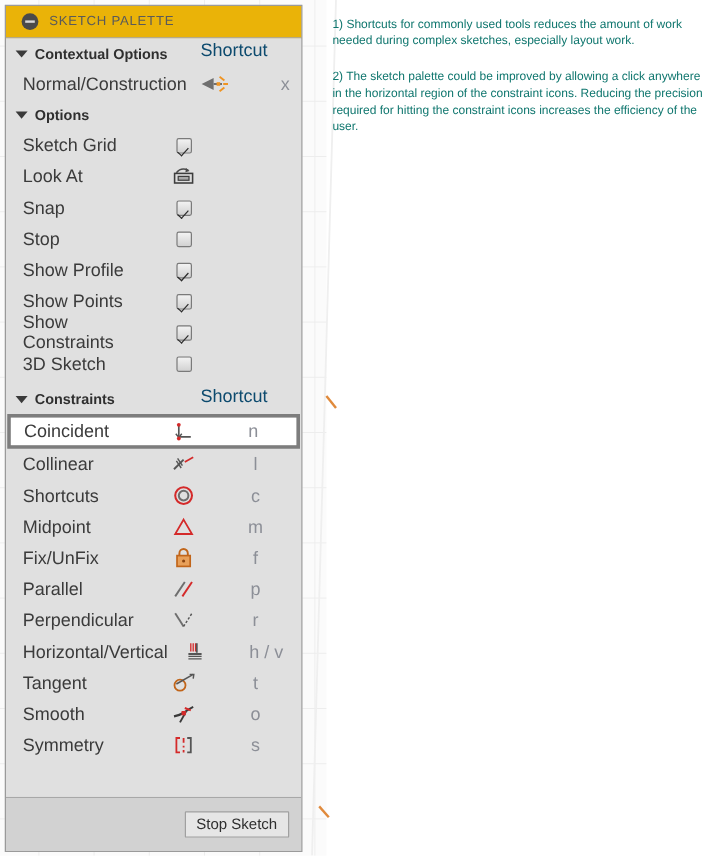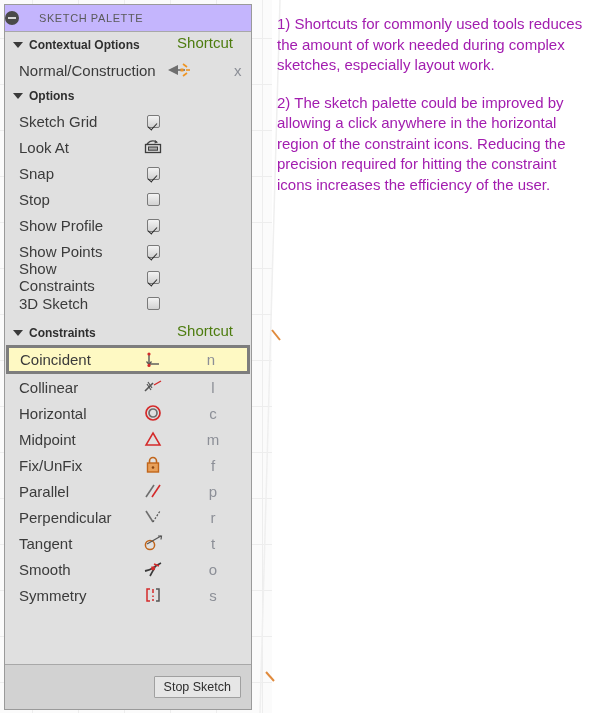--- a/index.html
+++ b/index.html
@@ -46,27 +46,26 @@
     height: 706px;
     background: #dcdcdc;
     border: 1px solid #9a9a9a;
     box-sizing: border-box;
     display: flex;
     flex-direction: column;
   }
 
   .palette-title-bar {
     height: 26px;
-    background: #c4b5fd;
+    background: #eab308;
     border-bottom: 1px solid #a8a8a8;
     display: flex;
     align-items: center;
-    padding-left: 0;
-    flex: none;
-    gap: 11px;
+    padding-left: 13px;
+    flex: none;
   }
   .collapse-dot {
     width: 14px; height: 14px;
     border-radius: 50%;
     background: #4a4a4a;
     position: relative;
     flex: none;
   }
   .collapse-dot::after {
     content: "";
@@ -107,23 +106,23 @@
   .section-title {
     font-size: 12px;
     font-weight: bold;
     color: #2f2f2f;
   }
   .shortcut-head {
     position: absolute;
     right: 8px;
     top: 2px;
     width: 76px;
-    text-align: center;
+    text-align: left;
     font-size: 15px;
-    color: #4d7c0f;
+    color: #0c4a6e;
   }
 
   
   .opt-row, .con-row {
     display: flex;
     align-items: center;
     height: 26px;
     padding-left: 14px;
     box-sizing: border-box;
     position: relative;
@@ -142,21 +141,21 @@
   }
   .row-key {
     width: 76px;
     flex: none;
     text-align: center;
     font-size: 15px;
     color: #8c8f97;
   }
   .con-row.selected {
     border: 3px solid #7d7d7d;
-    background: #fef9c3;
+    background: #ffffff;
     height: 29px;
     padding-left: 11px;
     margin: 0 1px;
     width: 244px;
     box-sizing: border-box;
   }
   .con-row.selected .row-key { width: 72px; }
 
   
   .cb {
@@ -198,23 +197,23 @@
     border-radius: 1px;
     cursor: pointer;
   }
 
   
   #annotations {
     position: absolute;
     left: 277px;
     top: 14px;
     width: 316px;
-    font-size: 15px;
+    font-size: 10px;
     line-height: 1.37;
-    color: #a21caf;
+    color: #0f766e;
   }
   #annotations p { margin: 0; }
   #annotations p.gap { margin-top: 17px; }
 
   svg { display: block; }
 </style>
 </head>
 <body>
 
 <div id="cad-background"></div>
@@ -357,21 +356,21 @@
           <path d="M3 13 L11 5" stroke="#555" stroke-width="1.6"></path>
           <path d="M12 7 L19 3" stroke="#d42a2a" stroke-width="1.4"></path>
           <path d="M5 6 L9 12" stroke="#555" stroke-width="1.2"></path>
           <path d="M6 4 L10 10" stroke="#555" stroke-width="1.2"></path>
         </svg>
       </span>
       <span class="row-key">l</span>
     </div>
 
     <div class="con-row">
-      <span class="row-label">Horizontal</span>
+      <span class="row-label">Shortcuts</span>
       <span class="row-icon">
         <svg width="22" height="18" viewBox="0 0 22 18">
           <circle cx="11" cy="9" r="7" fill="none" stroke="#d42a2a" stroke-width="1.7"></circle>
           <circle cx="11" cy="9" r="4" fill="none" stroke="#6e6e6e" stroke-width="1.7"></circle>
         </svg>
       </span>
       <span class="row-key">c</span>
     </div>
 
     <div class="con-row">
@@ -411,20 +410,39 @@
       <span class="row-label">Perpendicular</span>
       <span class="row-icon">
         <svg width="22" height="18" viewBox="0 0 22 18">
           <path d="M4 3 L11 14" stroke="#6e6e6e" stroke-width="1.6"></path>
           <path d="M11 14 L18 3" stroke="#555" stroke-width="1.2" stroke-dasharray="2 1.5"></path>
         </svg>
       </span>
       <span class="row-key">r</span>
     </div>
 
+    <div class="con-row">
+      <span class="row-label">Horizontal/Vertical</span>
+      <span class="row-icon">
+        <svg width="22" height="18" viewBox="0 0 22 18">
+          <g stroke="#d42a2a" stroke-width="1.1">
+            <path d="M8 2 L8 9"></path>
+              <path d="M10 2 L10 9"></path>
+              <path d="M12 2 L12 9"></path>
+          </g>
+          <path d="M6 11 L17 11" stroke="#555" stroke-width="1.5"></path>
+          <g stroke="#555" stroke-width="1">
+            <path d="M6 13 L17 13"></path>
+              <path d="M6 15 L17 15"></path>
+          </g>
+          <path d="M13 2 L13 10" stroke="#555" stroke-width="1.5"></path>
+        </svg>
+      </span>
+      <span class="row-key">h / v</span>
+    </div>
 
     <div class="con-row">
       <span class="row-label">Tangent</span>
       <span class="row-icon">
         <svg width="22" height="18" viewBox="0 0 22 18">
           <circle cx="8" cy="11" r="4.6" fill="none" stroke="#c1651a" stroke-width="1.5"></circle>
           <path d="M5 10 L19 2" stroke="#555" stroke-width="1.3"></path>
           <path d="M16 2 L19.5 2 L19 5.5" fill="none" stroke="#555" stroke-width="1.2"></path>
         </svg>
       </span>

